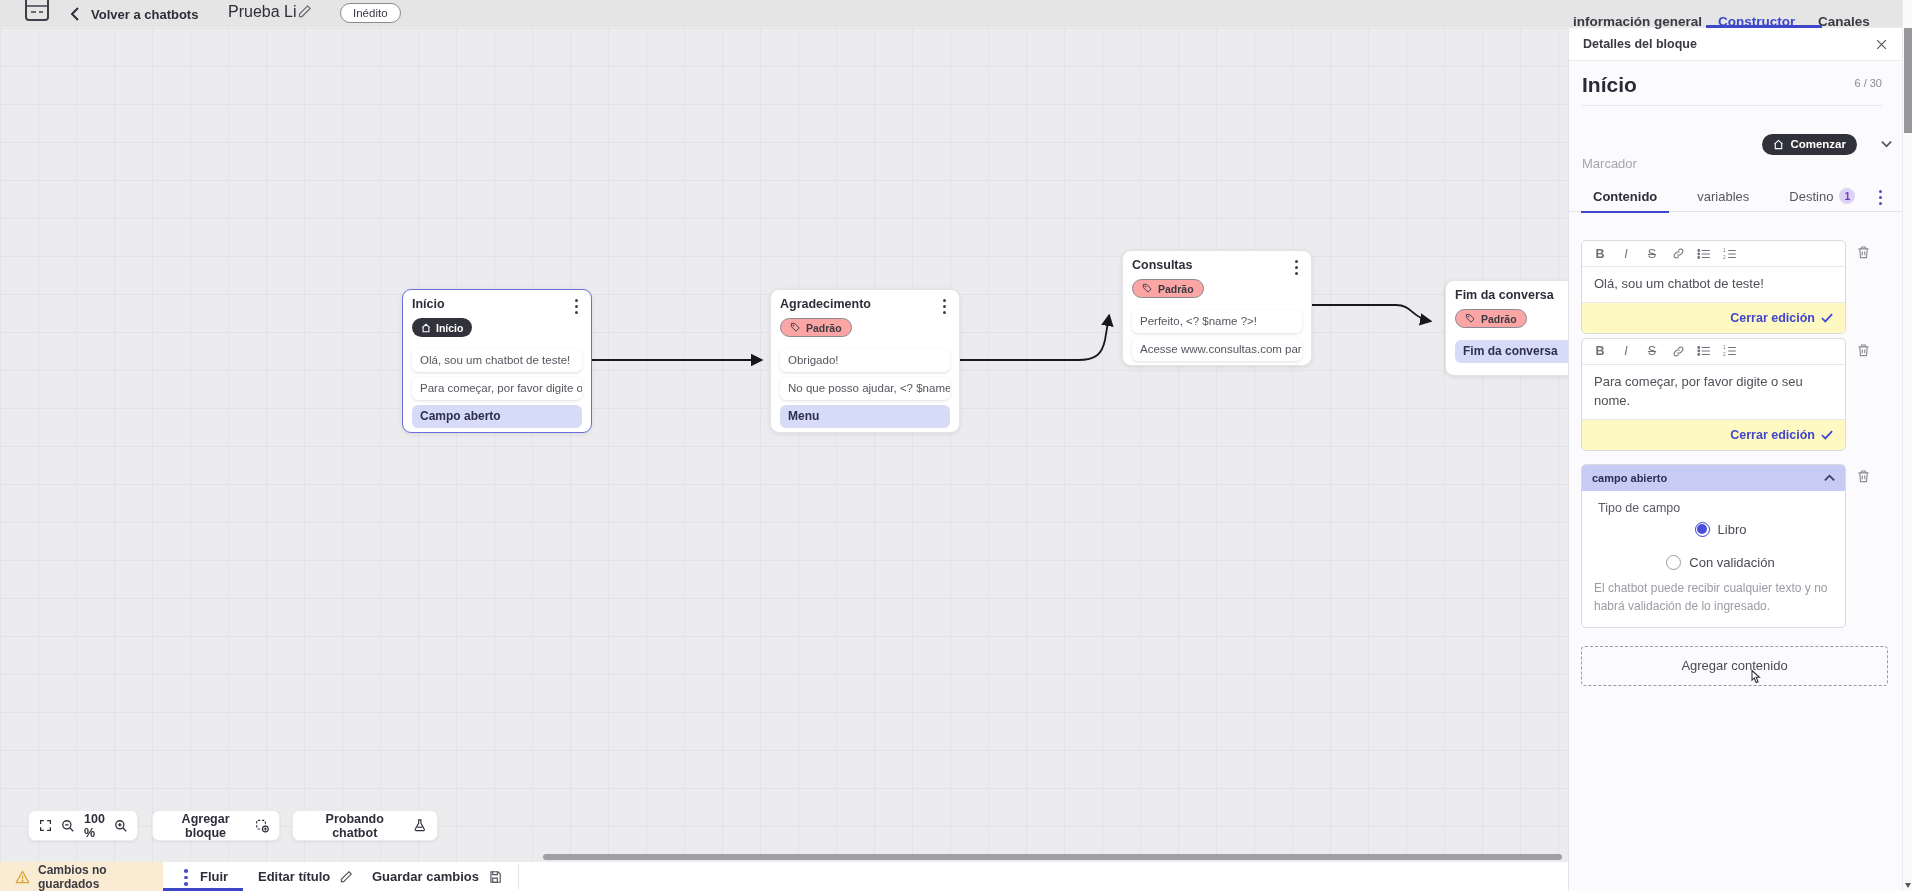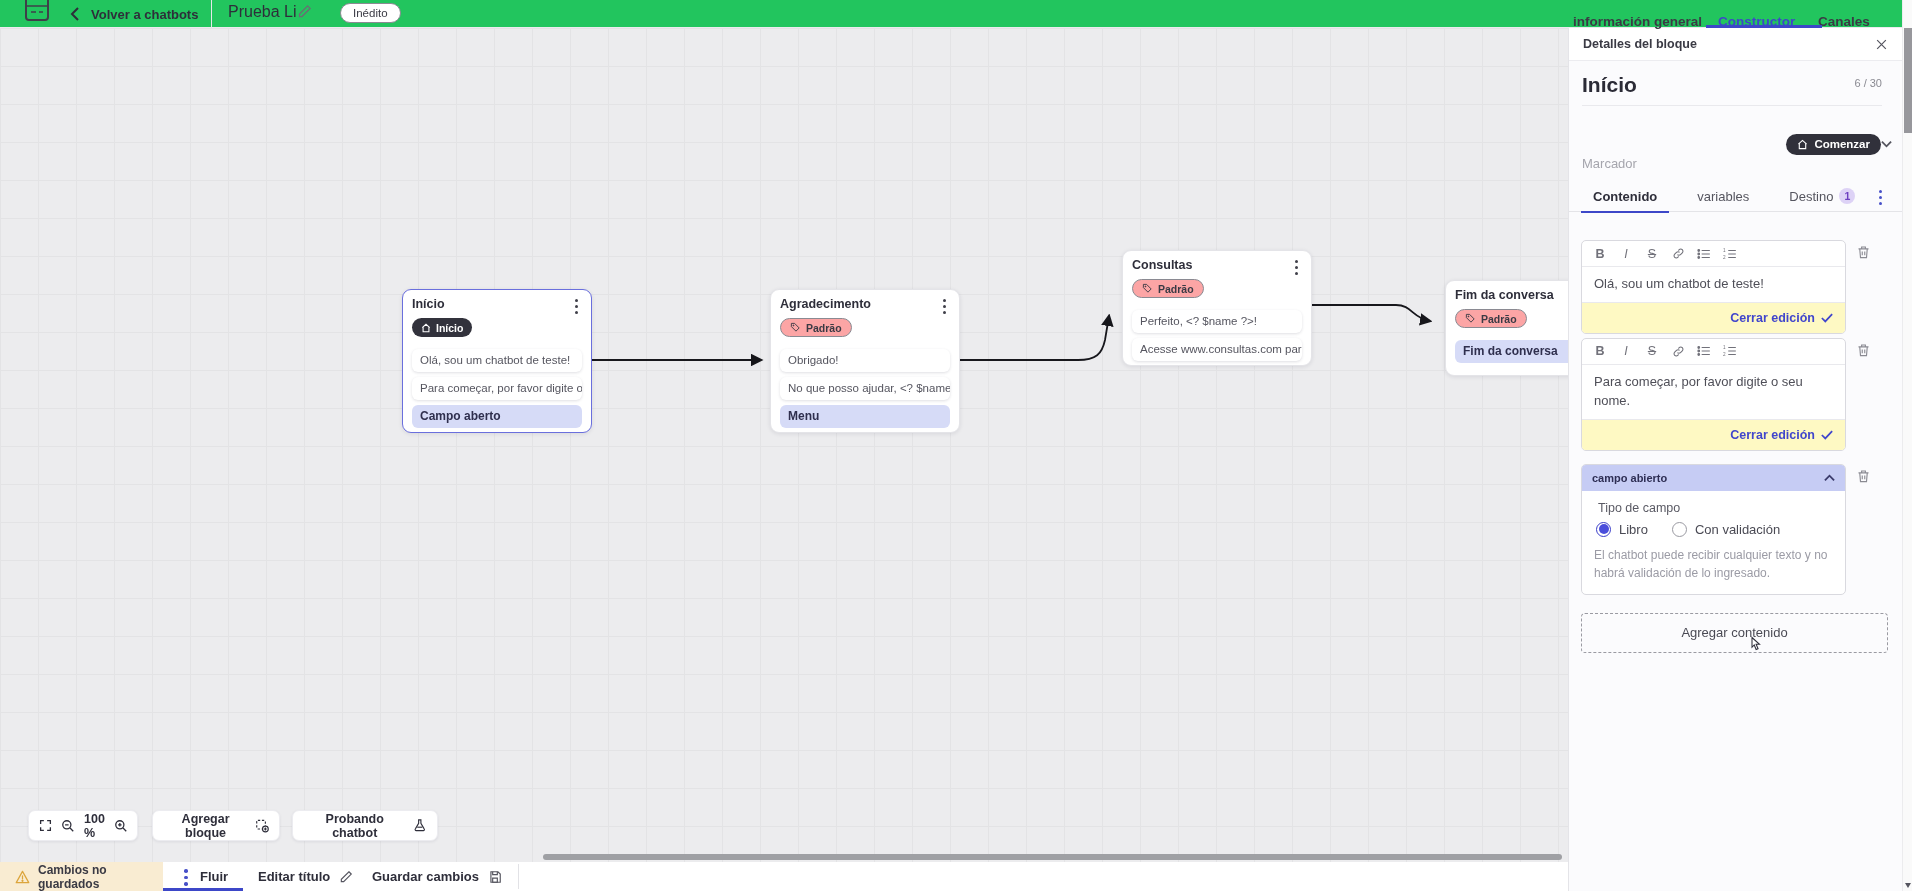--- a/index.html
+++ b/index.html
@@ -1,21 +1,21 @@
 <!DOCTYPE html>
 <html><head>
 <meta charset="utf-8">
 <style>
   * { margin:0; padding:0; box-sizing:border-box; }
   html,body { width:1912px; height:891px; overflow:hidden; }
   body { font-family:"Liberation Sans", sans-serif; background:#fff; color:#3a3a44; }
   .app { position:relative; width:1912px; height:891px; overflow:hidden; }
 
   
-  .topbar { position:absolute; left:0; top:0; width:1912px; height:28px; background:#22c55e; border-bottom:1px solid #ebebee; z-index:40; }
+  .topbar { position:absolute; left:0; top:0; width:1912px; height:28px; background:#e5e5e5; border-bottom:1px solid #ebebee; z-index:40; }
   .logo { position:absolute; left:24px; top:-6px; color:#3f3f49; }
   .back-btn { position:absolute; left:70px; top:0; height:28px; display:flex; align-items:center; gap:12px; background:none; border:none; cursor:pointer; font-family:inherit; }
   .back-btn .lbl { font-size:13px; font-weight:700; color:#2e2e3a; }
   .hdr-divider { position:absolute; left:211px; top:0; width:1px; height:28px; background:#e7e7ea; }
   .page-title { position:absolute; left:228px; top:3px; font-size:16px; font-weight:400; color:#2e2e3a; }
   .pencil-btn { position:absolute; left:297px; top:4px; background:none; border:none; cursor:pointer; color:#6b6b74; }
   .inedito { position:absolute; left:340px; top:3px; height:20px; padding:0 12px; border:1px solid #8a8a92; border-radius:10px; font-size:11.5px; line-height:18px; color:#3a3a44; background:#fff; }
   .hdr-tabs { position:absolute; left:1568px; top:0; width:334px; height:28px; }
   .hdr-tab { position:absolute; top:0; height:44px; line-height:26px; font-size:13.5px; font-weight:700; color:#3a3a44; background:none; border:none; cursor:pointer; font-family:inherit; }
   .hdr-tab.active { color:#3d47c8; }
@@ -63,21 +63,21 @@
   .panel { position:absolute; left:1568px; top:28px; width:334px; height:863px; background:#fbfbfd; border-left:1px solid #e4e4e8; z-index:35; }
   .panel-hd { height:33px; background:#fff; border-bottom:1px solid #ececf0; display:flex; align-items:center; justify-content:space-between; padding:0 14px; }
   .panel-hd .t { font-size:12.5px; font-weight:600; color:#3a3a44; }
   .icon-btn { background:none; border:none; cursor:pointer; color:#55555f; display:flex; align-items:center; padding:0; }
   .blk-title-row { display:flex; justify-content:space-between; align-items:flex-start; padding:12px 20px 8px 13px; }
   .blk-name { font-size:21px; font-weight:600; color:#2b2b36; cursor:text; }
   .counter { font-size:11px; color:#8a8a92; margin-top:4px; }
   .p-divider { margin:0 20px 0 13px; border-bottom:1px solid #e9e9ed; }
   .marker-row { display:flex; align-items:center; padding:11px 10px 10px 13px; }
   .marker-lbl { font-size:13px; color:#a5a5ad; flex:1;margin-top:39px; }
-  .marker-btn { display:flex; align-items:center; gap:0; background:none; border:none; cursor:pointer; }
+  .marker-btn { display:flex; align-items:center; gap:24px; background:none; border:none; cursor:pointer; }
   .marker-pill { display:inline-flex; align-items:center; gap:6px; height:21px; background:#31313b; color:#fff; border-radius:11px; padding:0 11px; font-size:11.5px; font-weight:700; }
   .p-tabs { display:flex; align-items:center; padding:0 14px 0 24px; border-bottom:1px solid #e4e4e8; height:31px; position:relative; }
   .p-tab { background:none; border:none; cursor:pointer; font-family:inherit; font-size:13px; color:#55555f; height:31px; position:relative; display:flex; align-items:center; gap:6px; }
   .p-tab.active { color:#2e2e3a; font-weight:700; }
   .p-tab.active::after { content:""; position:absolute; left:-12px; right:-12px; bottom:-1px; height:2px; background:#3d47c8; }
   .p-tab + .p-tab { margin-left:40px; }
   .p-badge { width:16px; height:16px; border-radius:50%; background:#ddd2f6; color:#6d3fc0; font-size:10.5px; font-weight:700; display:flex; align-items:center; justify-content:center; }
   .p-tabs .kebab { position:absolute; right:16px; top:7px; }
   .p-tabs .kebab i { background:#4750c8; }
 
@@ -90,21 +90,21 @@
   .ed-i { font-style:italic; font-size:12.5px; font-family:"Liberation Serif",serif; }
   .ed-s { text-decoration:line-through; font-size:12.5px; }
   .ed-text { font-size:13px; color:#4f4f58; padding:8px 12px; min-height:17px; line-height:1.45; cursor:text; }
   .ed-foot { background:#fef9c3; border-top:1px solid #e9e9ed; height:31px; display:flex; align-items:center; justify-content:flex-end; padding-right:12px; }
   .close-edit { background:none; border:none; cursor:pointer; font-family:inherit; font-size:12.5px; font-weight:700; color:#4146cc; display:flex; align-items:center; gap:6px; }
 
   .openfield { width:265px; border:1px solid #d9d9df; border-radius:5px; background:#fff; overflow:hidden; }
   .of-head { height:26px; background:#c6ccf4; display:flex; align-items:center; justify-content:space-between; padding:0 10px; cursor:pointer; border:none; width:100%; font-family:inherit; }
   .of-head .t { font-size:11px; font-weight:700; color:#2e2e54; }
   .of-type { font-size:12.5px; color:#5a5a64; padding:10px 0 7px 16px; }
-  .of-radios { display:flex; align-items:center; gap:24px; padding-left:14px; }
+  .of-radios { display:flex; align-items:center; gap:18px; padding-left:14px;flex-direction:column; }
   .radio-opt { display:flex; align-items:center; gap:8px; background:none; border:none; cursor:pointer; font-family:inherit; }
   .radio { width:15px; height:15px; border-radius:50%; border:1.5px solid #9a9aa2; background:#fff; position:relative; }
   .radio.sel { border-color:#3a3ec9; }
   .radio.sel::after { content:""; position:absolute; inset:1.5px; border-radius:50%; background:#4a4edb; }
   .radio-lbl { font-size:13px; color:#4a4a54; }
   .of-help { font-size:12px; color:#9b9ba5; line-height:1.5; padding:9px 14px 12px 12px; }
 
   .add-content { margin:18px 14px 0 12px; width:calc(100% - 26px); height:40px; background:none; border:1px dashed #9a9aa2; border-radius:4px; font-family:inherit; font-size:13px; color:#4a4a54; cursor:pointer; position:relative; }
   .cursor-ic { position:absolute; left:54%; top:22px; }
 

